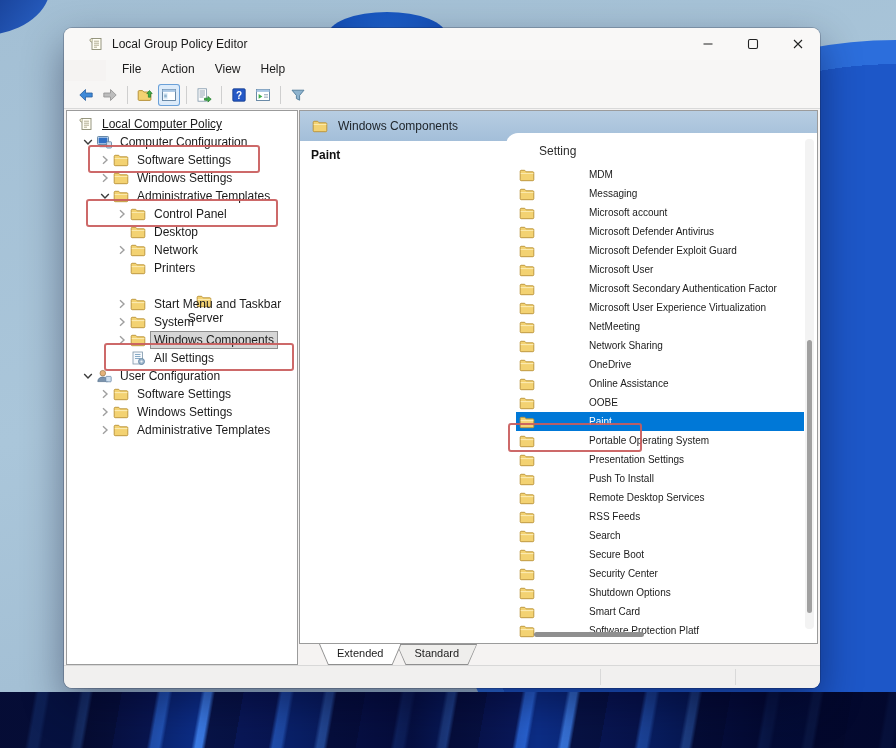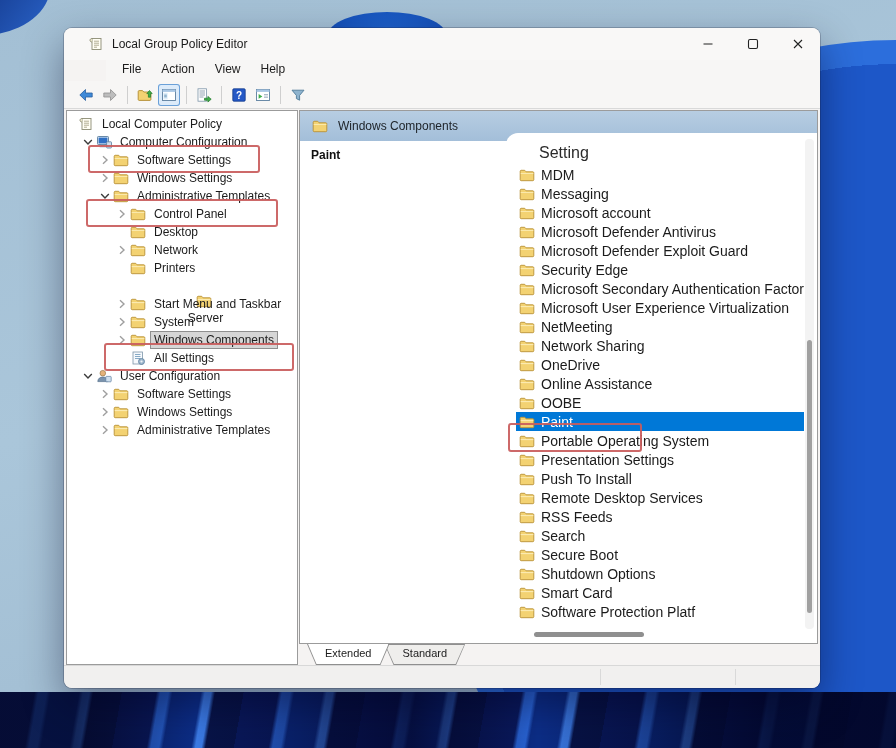--- a/index.html
+++ b/index.html
@@ -47,31 +47,31 @@
   .tlabel{padding:1px 3px;border:1px solid transparent;}
   .tlabel.tsel{background:#d6d6d6;border-color:#8f8f8f;}
 
   
   .result-panel{position:absolute;left:235px;top:82px;width:519px;height:534px;background:#fff;border:1px solid #9b9b9b;box-sizing:border-box;overflow:hidden;}
   .rp-header{position:absolute;left:0;top:0;right:0;height:30px;background:linear-gradient(#b7cde2,#a3bed9);display:flex;align-items:center;}
   .rp-header .ticon{margin-left:12px;margin-right:10px;}
   .rp-title{font-size:12px;color:#20262c;}
   .desc-title{position:absolute;left:11px;top:37px;font-size:12px;font-weight:bold;color:#111;}
   .list-card{position:absolute;left:206px;top:22px;right:0;bottom:0;background:#fff;border-top-left-radius:12px;overflow:hidden;}
-  .col-header{position:absolute;left:33px;top:11px;font-size:16px;color:#2b2b2b;}
+  .col-header{position:absolute;left:33px;top:11px;font-size:12px;color:#2b2b2b;}
   .lrows{position:absolute;left:0;top:32px;right:0;bottom:0;overflow:hidden;}
-  .lrow{display:flex;align-items:center;height:19px;margin-left:10px;width:288px;padding-left:3px;font-size:14px;color:#1b1b1b;box-sizing:border-box;white-space:nowrap;}
+  .lrow{display:flex;align-items:center;height:19px;margin-left:10px;width:288px;padding-left:3px;font-size:10px;color:#1b1b1b;box-sizing:border-box;white-space:nowrap;gap:48px;}
   .lrow.lsel{background:#0078d7;color:#fff;}
   .licon{width:16px;height:16px;flex:0 0 16px;margin-right:6px;}
   .v-track{position:absolute;right:3px;top:6px;bottom:14px;width:9px;background:#f3f3f3;border-radius:4px;}
   .v-thumb{position:absolute;right:5px;top:207px;height:273px;width:5px;background:#a0a0a0;border-radius:3px;}
   .h-thumb{position:absolute;left:28px;bottom:6px;width:110px;height:5px;background:#8f8f8f;border-radius:3px;}
 
   
-  .tabs{position:absolute;left:235px;top:616px;height:21px;display:flex;padding-left:8px;}
+  .tabs{position:absolute;left:235px;top:616px;height:21px;display:flex;padding-left:20px;}
   .tab{position:relative;height:21px;margin-right:-5px;}
   .tab .shape{position:absolute;inset:0;background:#8f8f8f;clip-path:polygon(0 0,100% 0,calc(100% - 9px) 100%,9px 100%);}
   .tab .shape::after{content:"";position:absolute;left:1px;right:1px;top:0;bottom:1px;background:#fff;clip-path:polygon(0 0,100% 0,calc(100% - 8.5px) 100%,8.5px 100%);}
   .tab.inactive .shape::after{background:#efeeec;top:1px;}
   .tab .lbl{position:relative;z-index:2;display:block;padding:0 18px;text-align:center;line-height:19px;font-size:11px;color:#1c1c1c;}
   .tab.active{z-index:3;}
   .tab.inactive{z-index:1;}
 
   
   .statusbar{position:absolute;left:0;top:637px;right:0;height:23px;background:#f1f0ef;border-top:1px solid #d8d8d8;border-radius:0 0 8px 8px;box-sizing:border-box;}
@@ -188,21 +188,21 @@
         </span>
         <span class="tb-sep"></span>
         <span class="tb-btn">
           <span style="width:16px;height:16px;display:block"><svg viewBox="0 0 16 16">
               <path d="M2 3.2h12L9.6 8.4v4.8l-3.2-1.6V8.4z" fill="#8fb4cf" stroke="#4f7a99" stroke-width=".9"></path>
             </svg></span>
         </span>
       </div>
 
     <div class="tree-panel">
-        <div class="trow" style="padding-left: 11px;">
+        <div class="trow" style="padding-left: 11px; text-decoration: underline;">
           <span class="ticon">
             <svg viewBox="0 0 16 16">
               <rect x="4" y="2.5" width="9" height="11" fill="#fffef4" stroke="#8c8c74" stroke-width=".9"></rect>
               <path d="M4 2.5c-1.2 0-2 .8-2 1.8S2.8 6 4 6" fill="#e8e4c8" stroke="#8c8c74" stroke-width=".9"></path>
               <g stroke="#a8a488" stroke-width=".9">
                 <path d="M6 5.2h5M6 7.2h5M6 9.2h5M6 11.2h3"></path>
               </g>
             </svg>
           </span>
           <span class="tlabel">Local Computer Policy</span>
@@ -498,21 +498,21 @@
               </span>
               <span class="llabel">Microsoft Defender Exploit Guard</span>
             </div>
             <div class="lrow">
               <span class="licon">
                 <svg viewBox="0 0 16 16">
                   <path d="M1.2 4.2c0-.5.4-.9.9-.9h3.6l1.4 1.5h6.8c.5 0 .9.4.9.9v7.1c0 .5-.4.9-.9.9H2.1c-.5 0-.9-.4-.9-.9z" fill="#f3d272" stroke="#b99136" stroke-width=".9"></path>
                   <path d="M1.7 6.2h12.7v.9H1.7z" fill="#fdf0c0"></path>
                 </svg>
               </span>
-              <span class="llabel">Security Edge</span>
+              <span class="llabel">Microsoft User</span>
             </div>
             <div class="lrow">
               <span class="licon">
                 <svg viewBox="0 0 16 16">
                   <path d="M1.2 4.2c0-.5.4-.9.9-.9h3.6l1.4 1.5h6.8c.5 0 .9.4.9.9v7.1c0 .5-.4.9-.9.9H2.1c-.5 0-.9-.4-.9-.9z" fill="#f3d272" stroke="#b99136" stroke-width=".9"></path>
                   <path d="M1.7 6.2h12.7v.9H1.7z" fill="#fdf0c0"></path>
                 </svg>
               </span>
               <span class="llabel">Microsoft Secondary Authentication Factor</span>
             </div>
@@ -634,20 +634,29 @@
               <span class="llabel">Search</span>
             </div>
             <div class="lrow">
               <span class="licon">
                 <svg viewBox="0 0 16 16">
                   <path d="M1.2 4.2c0-.5.4-.9.9-.9h3.6l1.4 1.5h6.8c.5 0 .9.4.9.9v7.1c0 .5-.4.9-.9.9H2.1c-.5 0-.9-.4-.9-.9z" fill="#f3d272" stroke="#b99136" stroke-width=".9"></path>
                   <path d="M1.7 6.2h12.7v.9H1.7z" fill="#fdf0c0"></path>
                 </svg>
               </span>
               <span class="llabel">Secure Boot</span>
+            </div>
+            <div class="lrow">
+              <span class="licon">
+                <svg viewBox="0 0 16 16">
+                  <path d="M1.2 4.2c0-.5.4-.9.9-.9h3.6l1.4 1.5h6.8c.5 0 .9.4.9.9v7.1c0 .5-.4.9-.9.9H2.1c-.5 0-.9-.4-.9-.9z" fill="#f3d272" stroke="#b99136" stroke-width=".9"></path>
+                  <path d="M1.7 6.2h12.7v.9H1.7z" fill="#fdf0c0"></path>
+                </svg>
+              </span>
+              <span class="llabel">Security Center</span>
             </div>
             <div class="lrow">
               <span class="licon">
                 <svg viewBox="0 0 16 16">
                   <path d="M1.2 4.2c0-.5.4-.9.9-.9h3.6l1.4 1.5h6.8c.5 0 .9.4.9.9v7.1c0 .5-.4.9-.9.9H2.1c-.5 0-.9-.4-.9-.9z" fill="#f3d272" stroke="#b99136" stroke-width=".9"></path>
                   <path d="M1.7 6.2h12.7v.9H1.7z" fill="#fdf0c0"></path>
                 </svg>
               </span>
               <span class="llabel">Shutdown Options</span>
             </div>

